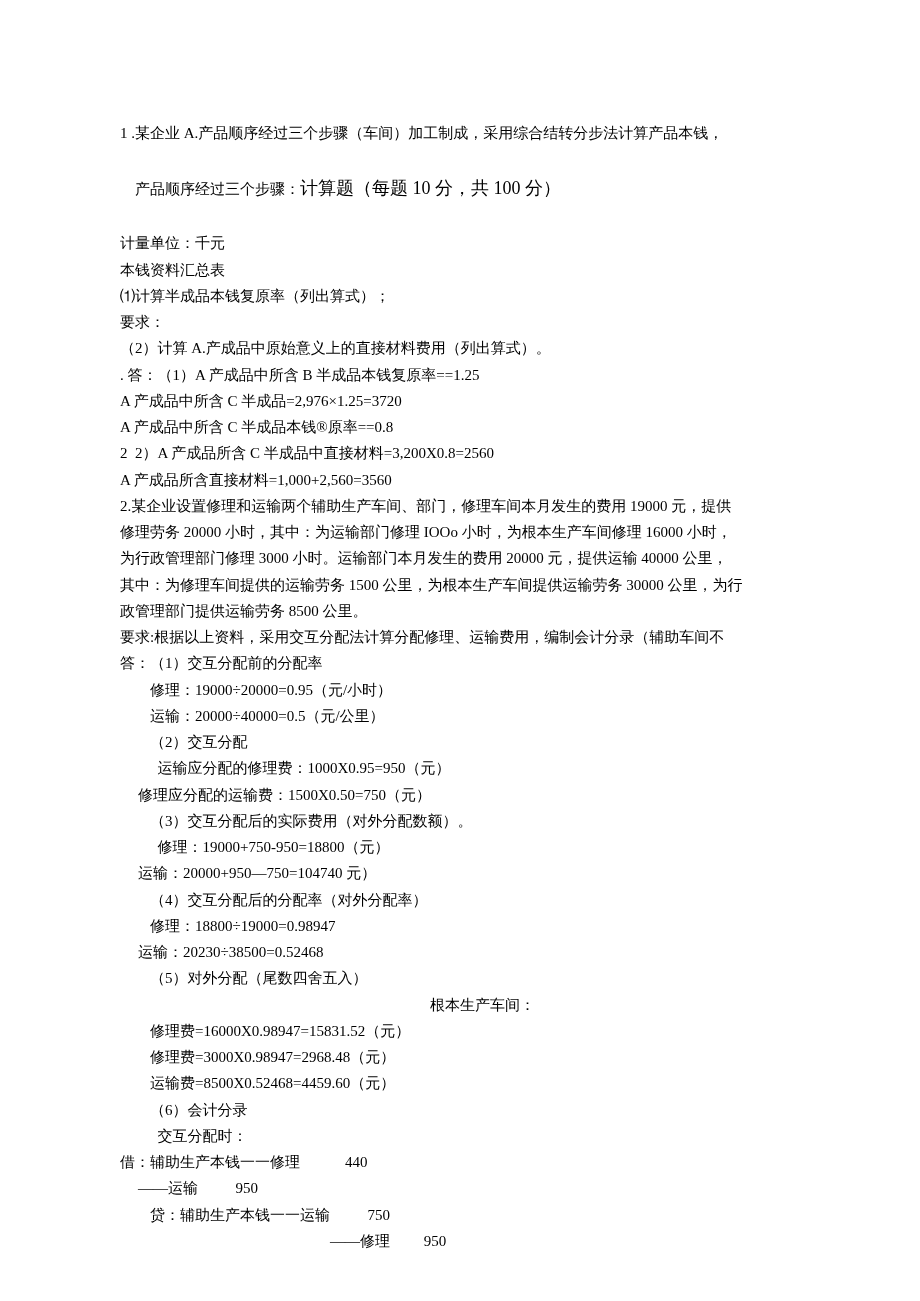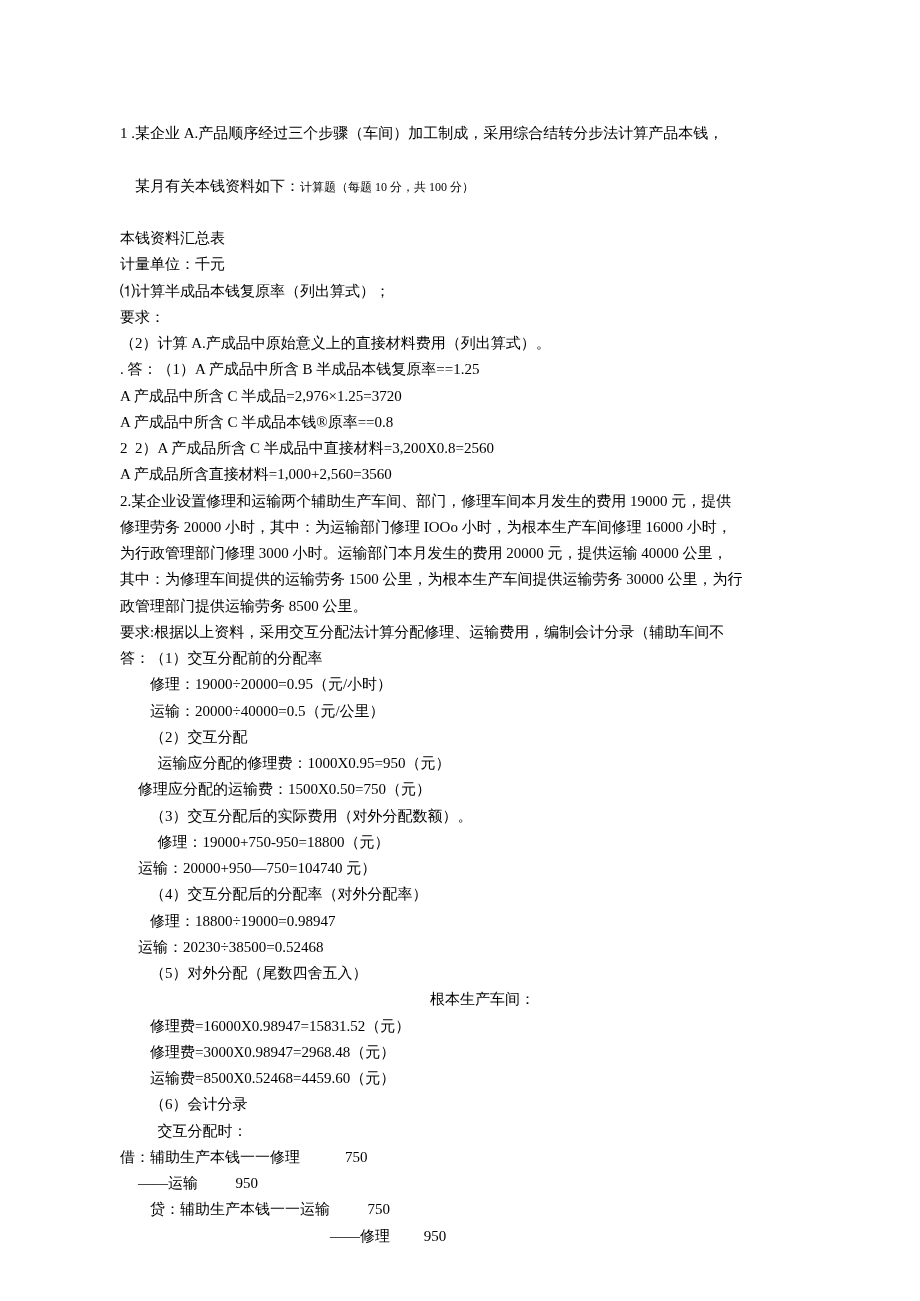--- a/index.html
+++ b/index.html
@@ -17,33 +17,33 @@
     color: #000;
   }
   .p {
     margin: 0;
     white-space: pre-wrap;
   }
   .i1 { padding-left: 2em; }
   .i2 { padding-left: 3em; text-align: center; }
   .i3 { padding-left: 2.5em; }
   .i1-5 { padding-left: 1.2em; }
-  .score { font-size: 12px; }
+  .score { font-size: 18px; }
 </style>
 </head>
 <body>
 
 <div class="page">
 
   <p class="p">1 .某企业 A.产品顺序经过三个步骤（车间）加工制成，采用综合结转分步法计算产品本钱，</p>
   <p class="p">
-    <span>某月有关本钱资料如下：</span><span class="score">计算题（每题 10 分，共 100 分）</span>
+    <span>产品顺序经过三个步骤：</span><span class="score">计算题（每题 10 分，共 100 分）</span>
   </p>
+  <p class="p">计量单位：千元</p>
   <p class="p">本钱资料汇总表</p>
-  <p class="p">计量单位：千元</p>
   <p class="p">⑴计算半成品本钱复原率（列出算式）；</p>
   <p class="p">要求：</p>
   <p class="p">（2）计算 A.产成品中原始意义上的直接材料费用（列出算式）。</p>
   <p class="p">. 答：（1）A 产成品中所含 B 半成品本钱复原率==1.25</p>
   <p class="p">A 产成品中所含 C 半成品=2,976×1.25=3720</p>
   <p class="p">A 产成品中所含 C 半成品本钱®原率==0.8</p>
   <p class="p">2  2）A 产成品所含 C 半成品中直接材料=3,200X0.8=2560</p>
   <p class="p">A 产成品所含直接材料=1,000+2,560=3560</p>
   <p class="p">2.某企业设置修理和运输两个辅助生产车间、部门，修理车间本月发生的费用 19000 元，提供</p>
   <p class="p">修理劳务 20000 小时，其中：为运输部门修理 IOOo 小时，为根本生产车间修理 16000 小时，</p>
@@ -63,18 +63,18 @@
   <p class="p i1">（4）交互分配后的分配率（对外分配率）</p>
   <p class="p i1">修理：18800÷19000=0.98947</p>
   <p class="p i1-5">运输：20230÷38500=0.52468</p>
   <p class="p i1">（5）对外分配（尾数四舍五入）</p>
   <p class="p i2">根本生产车间：</p>
   <p class="p i1">修理费=16000X0.98947=15831.52（元）</p>
   <p class="p i1">修理费=3000X0.98947=2968.48（元）</p>
   <p class="p i1">运输费=8500X0.52468=4459.60（元）</p>
   <p class="p i1">（6）会计分录</p>
   <p class="p i3">交互分配时：</p>
-  <p class="p">借：辅助生产本钱一一修理            750</p>
+  <p class="p">借：辅助生产本钱一一修理            440</p>
   <p class="p i1-5">――运输          950</p>
   <p class="p i1">贷：辅助生产本钱一一运输          750</p>
   <p class="p" style="padding-left:14em;">――修理         950</p>
 
 </div>
 
 </body></html>

